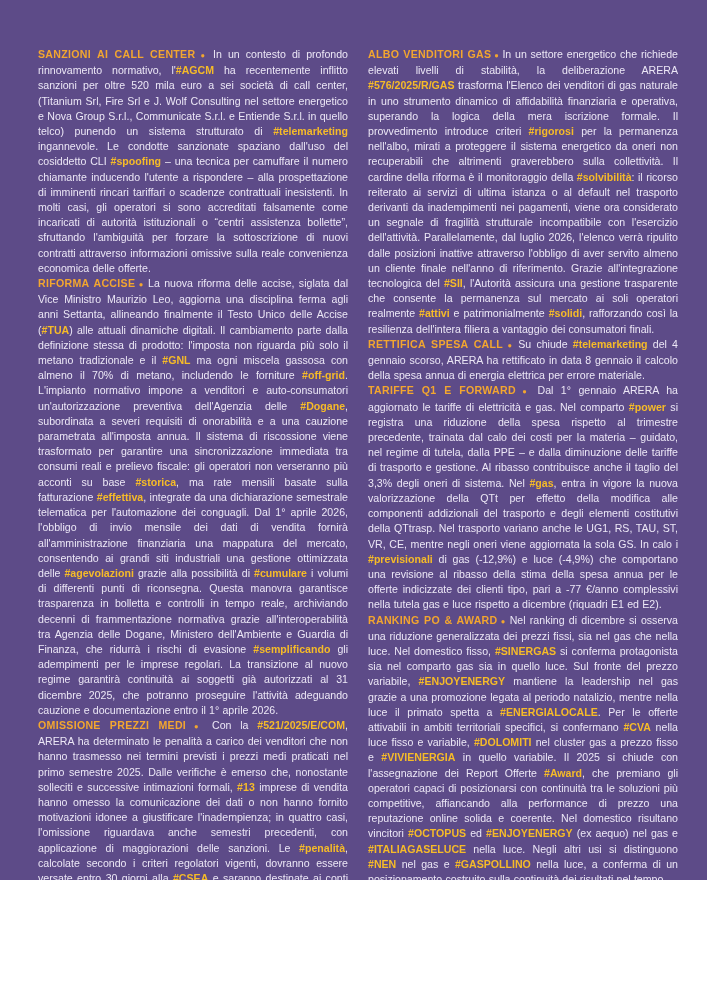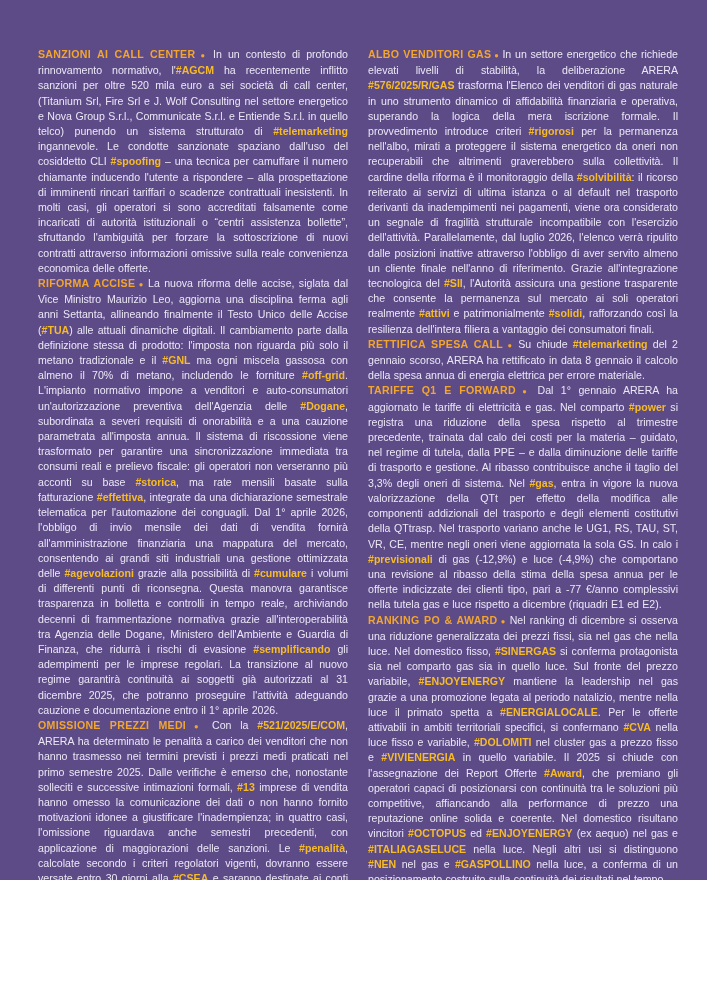--- a/index.html
+++ b/index.html
@@ -45,17 +45,17 @@
 <body>
 
 <div class="page">
   <div class="col">
       <p class="section"><span class="sec-title">SANZIONI AI CALL CENTER</span><span class="bullet"> ● </span><span class="body-text">In un contesto di profondo rinnovamento normativo, l'</span><span class="tag">#AGCM</span><span class="body-text"> ha recentemente inflitto sanzioni per oltre 520 mila euro a sei società di call center, (Titanium Srl, Fire Srl e J. Wolf Consulting nel settore energetico e Nova Group S.r.l., Communicate S.r.l. e Entiende S.r.l. in quello telco) punendo un sistema strutturato di </span><span class="tag">#telemarketing</span><span class="body-text"> ingannevole. Le condotte sanzionate spaziano dall'uso del cosiddetto CLI </span><span class="tag">#spoofing</span><span class="body-text"> – una tecnica per camuffare il numero chiamante inducendo l'utente a rispondere – alla prospettazione di imminenti rincari tariffari o scadenze contrattuali inesistenti. In molti casi, gli operatori si sono accreditati falsamente come incaricati di autorità istituzionali o “centri assistenza bollette”, sfruttando l'ambiguità per forzare la sottoscrizione di nuovi contratti attraverso informazioni omissive sulla reale convenienza economica delle offerte.</span></p>
       <p class="section"><span class="sec-title">RIFORMA ACCISE</span><span class="bullet"> ● </span><span class="body-text">La nuova riforma delle accise, siglata dal Vice Ministro Maurizio Leo, aggiorna una disciplina ferma agli anni Settanta, allineando finalmente il Testo Unico delle Accise (</span><span class="tag">#TUA</span><span class="body-text">) alle attuali dinamiche digitali. Il cambiamento parte dalla definizione stessa di prodotto: l'imposta non riguarda più solo il metano tradizionale e il </span><span class="tag">#GNL</span><span class="body-text"> ma ogni miscela gassosa con almeno il 70% di metano, includendo le forniture </span><span class="tag">#off-grid</span><span class="body-text">. L'impianto normativo impone a venditori e auto-consumatori un'autorizzazione preventiva dell'Agenzia delle </span><span class="tag">#Dogane</span><span class="body-text">, subordinata a severi requisiti di onorabilità e a una cauzione parametrata all'imposta annua. Il sistema di riscossione viene trasformato per garantire una sincronizzazione immediata tra consumi reali e prelievo fiscale: gli operatori non verseranno più acconti su base </span><span class="tag">#storica</span><span class="body-text">, ma rate mensili basate sulla fatturazione </span><span class="tag">#effettiva</span><span class="body-text">, integrate da una dichiarazione semestrale telematica per l'automazione dei conguagli. Dal 1° aprile 2026, l'obbligo di invio mensile dei dati di vendita fornirà all'amministrazione finanziaria una mappatura del mercato, consentendo ai grandi siti industriali una gestione ottimizzata delle </span><span class="tag">#agevolazioni</span><span class="body-text"> grazie alla possibilità di </span><span class="tag">#cumulare</span><span class="body-text"> i volumi di differenti punti di riconsegna. Questa manovra garantisce trasparenza in bolletta e controlli in tempo reale, archiviando decenni di frammentazione normativa grazie all'interoperabilità tra Agenzia delle Dogane, Ministero dell'Ambiente e Guardia di Finanza, che ridurrà i rischi di evasione </span><span class="tag">#semplificando</span><span class="body-text"> gli adempimenti per le imprese regolari. La transizione al nuovo regime garantirà continuità ai soggetti già autorizzati al 31 dicembre 2025, che potranno proseguire l'attività adeguando cauzione e documentazione entro il 1° aprile 2026.</span></p>
       <p class="section"><span class="sec-title">OMISSIONE PREZZI MEDI</span><span class="bullet"> ● </span><span class="body-text">Con la </span><span class="tag">#521/2025/E/COM</span><span class="body-text">, ARERA ha determinato le penalità a carico dei venditori che non hanno trasmesso nei termini previsti i prezzi medi praticati nel primo semestre 2025. Dalle verifiche è emerso che, nonostante solleciti e successive intimazioni formali, </span><span class="tag">#13</span><span class="body-text"> imprese di vendita hanno omesso la comunicazione dei dati o non hanno fornito motivazioni idonee a giustificare l'inadempienza; in quattro casi, l'omissione riguardava anche semestri precedenti, con applicazione di maggiorazioni delle sanzioni. Le </span><span class="tag">#penalità</span><span class="body-text">, calcolate secondo i criteri regolatori vigenti, dovranno essere versate entro 30 giorni alla </span><span class="tag">#CSEA</span><span class="body-text"> e saranno destinate ai conti di compensazione a favore dei clienti in condizioni di disagio.</span></p>
     </div>
   <div class="col">
       <p class="section"><span class="sec-title">ALBO VENDITORI GAS</span><span class="bullet"> ● </span><span class="body-text">In un settore energetico che richiede elevati livelli di stabilità, la deliberazione ARERA </span><span class="tag">#576/2025/R/GAS</span><span class="body-text"> trasforma l'Elenco dei venditori di gas naturale in uno strumento dinamico di affidabilità finanziaria e operativa, superando la logica della mera iscrizione formale. Il provvedimento introduce criteri </span><span class="tag">#rigorosi</span><span class="body-text"> per la permanenza nell'albo, mirati a proteggere il sistema energetico da oneri non recuperabili che altrimenti graverebbero sulla collettività. Il cardine della riforma è il monitoraggio della </span><span class="tag">#solvibilità</span><span class="body-text">: il ricorso reiterato ai servizi di ultima istanza o al default nel trasporto derivanti da inadempimenti nei pagamenti, viene ora considerato un segnale di fragilità strutturale incompatibile con l'esercizio dell'attività. Parallelamente, dal luglio 2026, l'elenco verrà ripulito dalle posizioni inattive attraverso l'obbligo di aver servito almeno un cliente finale nell'anno di riferimento. Grazie all'integrazione tecnologica del </span><span class="tag">#SII</span><span class="body-text">, l'Autorità assicura una gestione trasparente che consente la permanenza sul mercato ai soli operatori realmente </span><span class="tag">#attivi</span><span class="body-text"> e patrimonialmente </span><span class="tag">#solidi</span><span class="body-text">, rafforzando così la resilienza dell'intera filiera a vantaggio dei consumatori finali.</span></p>
-      <p class="section"><span class="sec-title">RETTIFICA SPESA CALL</span><span class="bullet"> ● </span><span class="body-text">Su chiude </span><span class="tag">#telemarketing</span><span class="body-text"> del 2 gennaio scorso, ARERA ha rettificato in data 8 gennaio il calcolo della spesa annua di energia elettrica per errore materiale.</span></p>
+      <p class="section"><span class="sec-title">RETTIFICA SPESA CALL</span><span class="bullet"> ● </span><span class="body-text">Su chiude </span><span class="tag">#telemarketing</span><span class="body-text"> del 4 gennaio scorso, ARERA ha rettificato in data 8 gennaio il calcolo della spesa annua di energia elettrica per errore materiale.</span></p>
       <p class="section"><span class="sec-title">TARIFFE Q1 E FORWARD</span><span class="bullet"> ● </span><span class="body-text">Dal 1° gennaio ARERA ha aggiornato le tariffe di elettricità e gas. Nel comparto </span><span class="tag">#power</span><span class="body-text"> si registra una riduzione della spesa rispetto al trimestre precedente, trainata dal calo dei costi per la materia – guidato, nel regime di tutela, dalla PPE – e dalla diminuzione delle tariffe di trasporto e gestione. Al ribasso contribuisce anche il taglio del 3,3% degli oneri di sistema. Nel </span><span class="tag">#gas</span><span class="body-text">, entra in vigore la nuova valorizzazione della QTt per effetto della modifica alle componenti addizionali del trasporto e degli elementi costitutivi della QTtrasp. Nel trasporto variano anche le UG1, RS, TAU, ST, VR, CE, mentre negli oneri viene aggiornata la sola GS. In calo i </span><span class="tag">#previsionali</span><span class="body-text"> di gas (-12,9%) e luce (-4,9%) che comportano una revisione al ribasso della stima della spesa annua per le offerte indicizzate dei clienti tipo, pari a -77 €/anno complessivi nella tutela gas e luce rispetto a dicembre (riquadri E1 ed E2).</span></p>
       <p class="section"><span class="sec-title">RANKING PO &amp; AWARD</span><span class="bullet"> ● </span><span class="body-text">Nel ranking di dicembre si osserva una riduzione generalizzata dei prezzi fissi, sia nel gas che nella luce. Nel domestico fisso, </span><span class="tag">#SINERGAS</span><span class="body-text"> si conferma protagonista sia nel comparto gas sia in quello luce. Sul fronte del prezzo variabile, </span><span class="tag">#ENJOYENERGY</span><span class="body-text"> mantiene la leadership nel gas grazie a una promozione legata al periodo natalizio, mentre nella luce il primato spetta a </span><span class="tag">#ENERGIALOCALE</span><span class="body-text">. Per le offerte attivabili in ambiti territoriali specifici, si confermano </span><span class="tag">#CVA</span><span class="body-text"> nella luce fisso e variabile, </span><span class="tag">#DOLOMITI</span><span class="body-text"> nel cluster gas a prezzo fisso e </span><span class="tag">#VIVIENERGIA</span><span class="body-text"> in quello variabile. Il 2025 si chiude con l'assegnazione dei Report Offerte </span><span class="tag">#Award</span><span class="body-text">, che premiano gli operatori capaci di posizionarsi con continuità tra le soluzioni più competitive, affiancando alla performance di prezzo una reputazione online solida e coerente. Nel domestico risultano vincitori </span><span class="tag">#OCTOPUS</span><span class="body-text"> ed </span><span class="tag">#ENJOYENERGY</span><span class="body-text"> (ex aequo) nel gas e </span><span class="tag">#ITALIAGASELUCE</span><span class="body-text"> nella luce. Negli altri usi si distinguono </span><span class="tag">#NEN</span><span class="body-text"> nel gas e </span><span class="tag">#GASPOLLINO</span><span class="body-text"> nella luce, a conferma di un posizionamento costruito sulla continuità dei risultati nel tempo.</span></p>
     </div>
 </div>
 
 </body></html>

